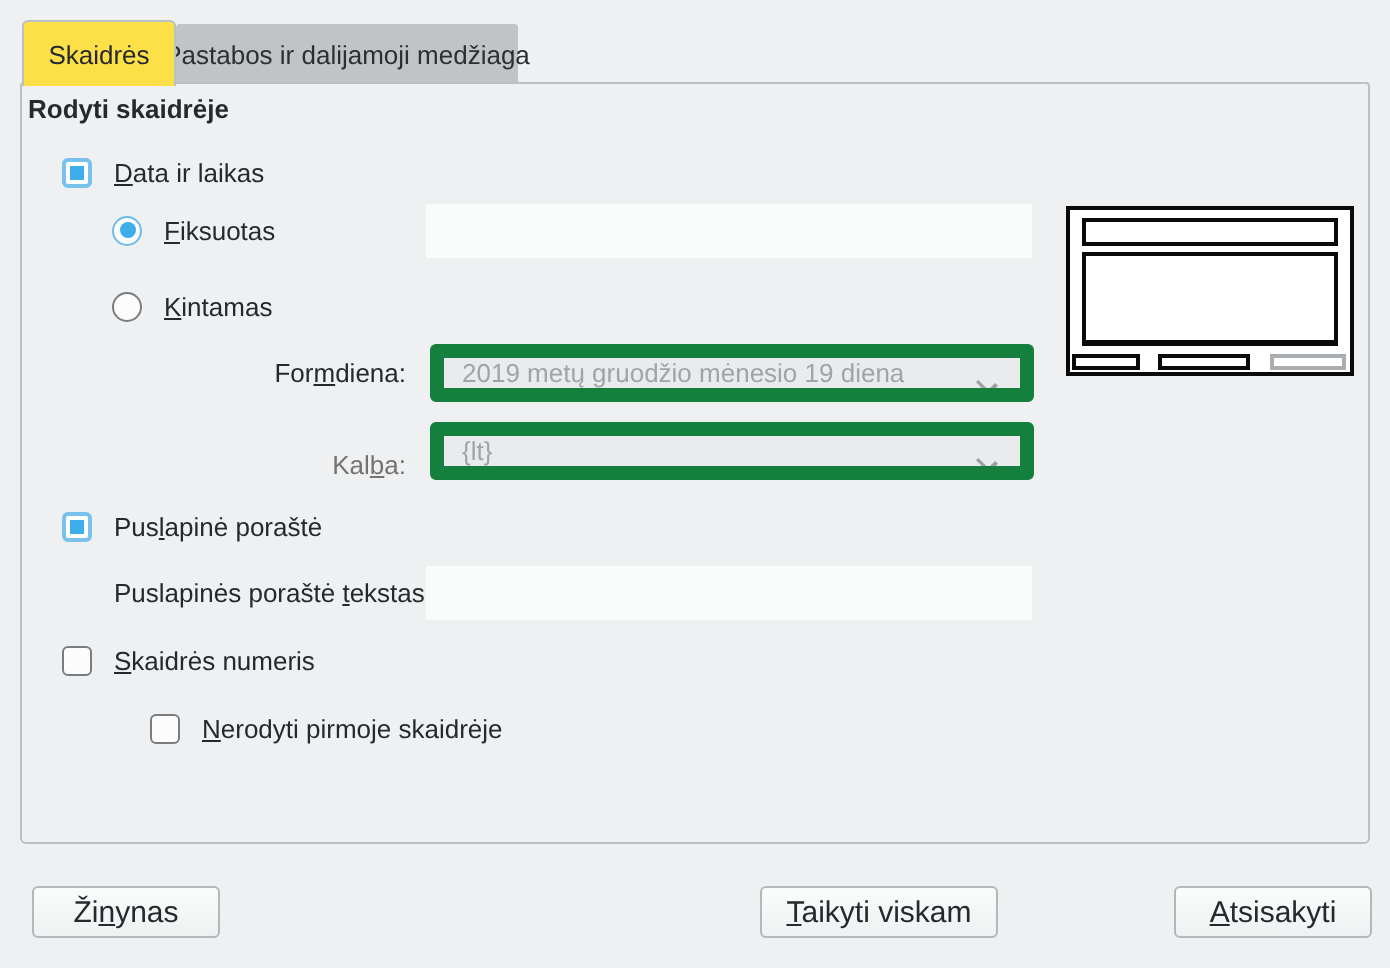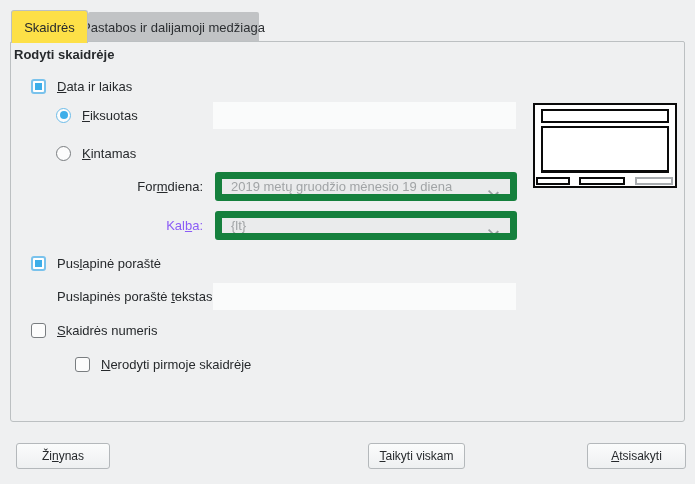--- a/index.html
+++ b/index.html
@@ -56,41 +56,41 @@
     white-space: nowrap; overflow: hidden;
   }
   .chevron {
     position: absolute; right: 12px; top: 9px; width: 9px; height: 8px;
     border-right: 2px solid #9ba0a2; border-bottom: 2px solid #9ba0a2;
     transform: rotate(45deg) scale(1, 0.82);
   }
 
   .flabel { position: absolute; height: 29px; display: flex; align-items: center; z-index: 4; }
   .flabel.right { justify-content: flex-end; }
-  .disabled-text { color: #8b5cf6; }
+  .disabled-text { color: #737373; align-items: flex-end; }
 
   
   .preview { position: absolute; left: 533px; top: 103px; width: 144px; height: 85px; border: 2px solid #0a0a0a; background: #ffffff; z-index: 4; }
   .pv-title { position: absolute; left: 6px; top: 4px; width: 128px; height: 14px; border: 2px solid #0a0a0a; }
   .pv-content { position: absolute; left: 6px; top: 21px; width: 128px; height: 47px; border: 2px solid #0a0a0a; border-bottom-width: 3px; }
   .pv-box { position: absolute; top: 72px; height: 8px; border: 2px solid #0a0a0a; }
   .pv-b1 { left: 1px; width: 34px; }
   .pv-b2 { left: 44px; width: 46px; }
   .pv-b3 { left: 100px; width: 38px; border-color: #a9adb0; }
 
   
   .btn {
     position: absolute; top: 443px; height: 26px;
     border: 1px solid #b4b8bb; border-radius: 3px;
     background: linear-gradient(180deg, #fbfcfc, #eef0f1);
     display: flex; align-items: center; justify-content: center;
-    font-size: 12px; color: #26292c; z-index: 4; cursor: default;
+    font-size: 15px; color: #26292c; z-index: 4; cursor: default;
   }
   .btn-help { left: 16px; width: 94px; }
-  .btn-apply-all { left: 368px; width: 97px; }
+  .btn-apply-all { left: 380px; width: 119px; }
   .btn-apply { left: 485px; width: 93px; margin-top: 48px; }
   .btn-cancel { left: 587px; width: 99px; }
 
   .mn { text-decoration: underline; text-underline-offset: 1px; }
   .lbl { white-space: nowrap; }
 </style>
 </head>
 <body>
 
 <div class="dialog">

